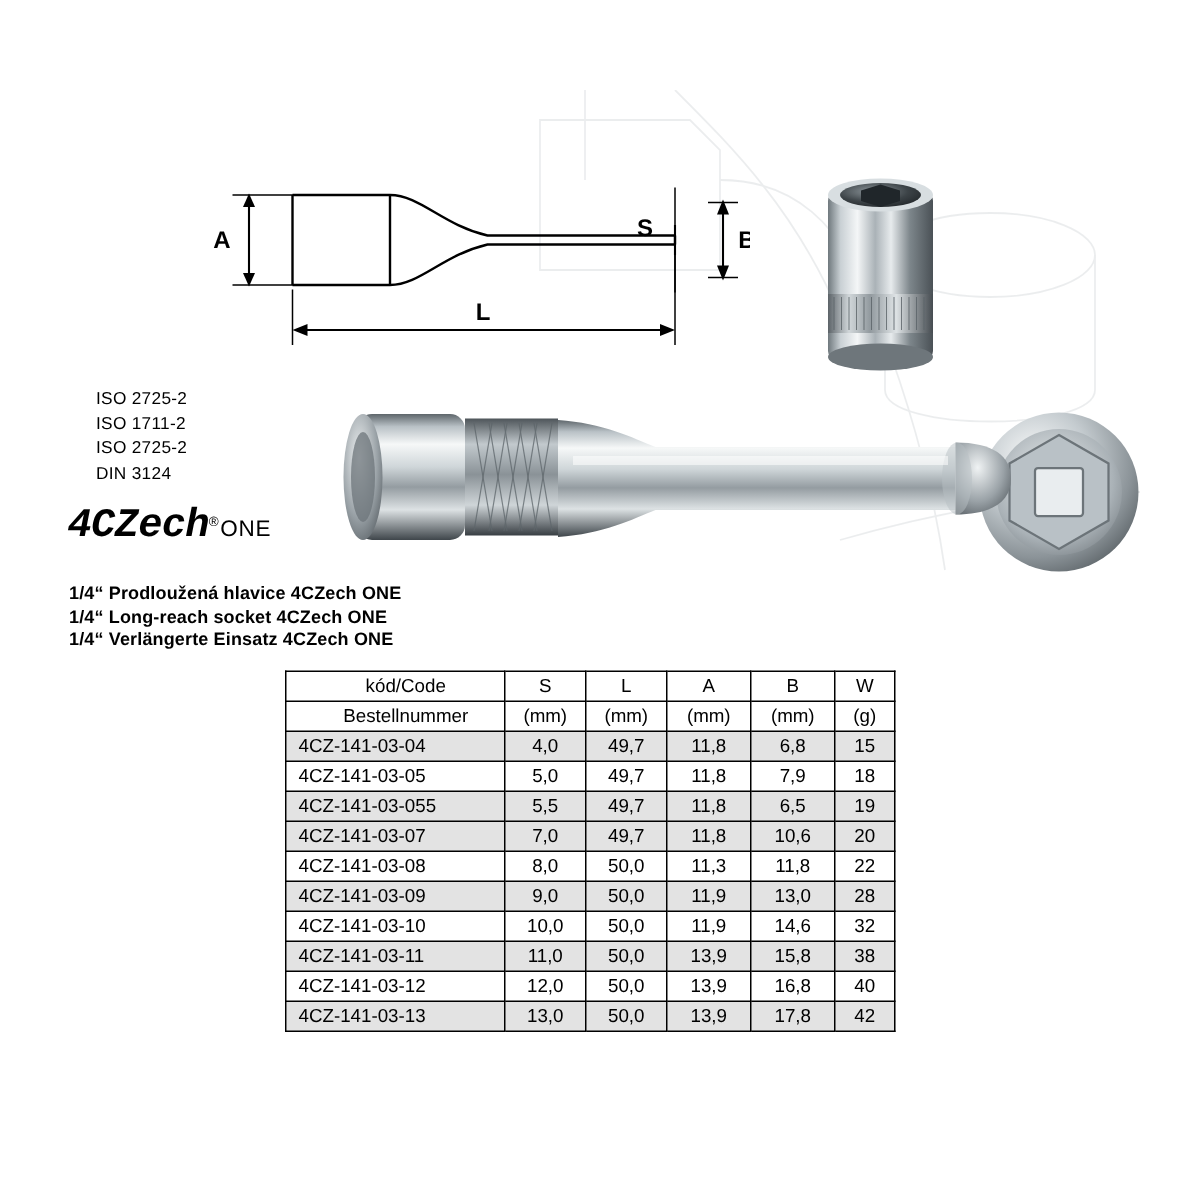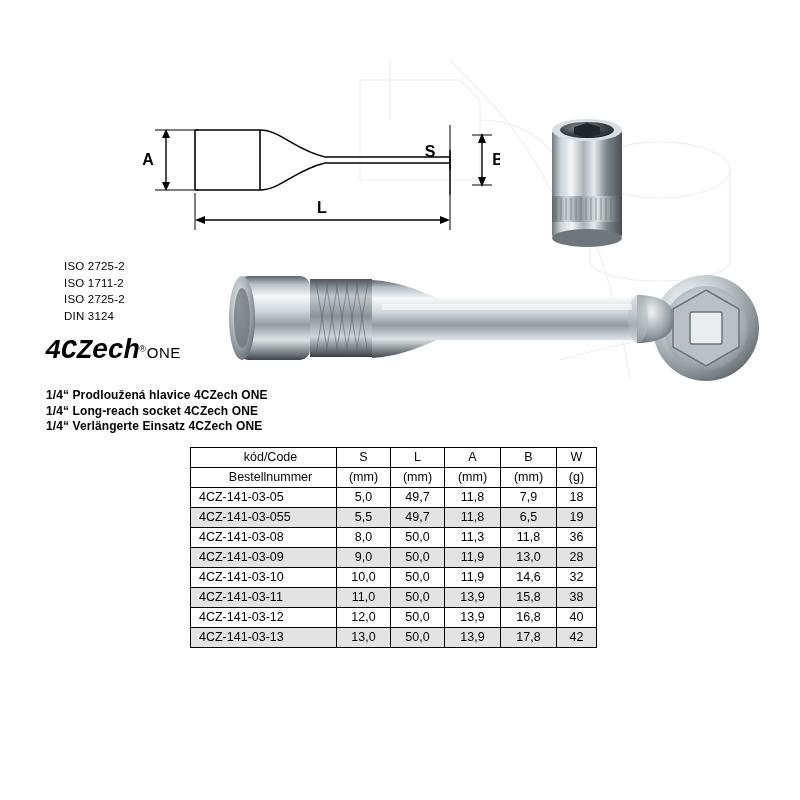--- a/index.html
+++ b/index.html
@@ -325,43 +325,59 @@
       <tr>
         <td class="c-code">Bestellnummer</td>
         <td class="c-s">(mm)</td>
         <td class="c-l">(mm)</td>
         <td class="c-a">(mm)</td>
         <td class="c-b">(mm)</td>
         <td class="c-w">(g)</td>
       </tr>
     </thead>
     <tbody id="table-body">
+        <tr class="shaded">
+          <td class="c-code">4CZ-141-03-04</td>
+          <td class="c-s">4,0</td>
+          <td class="c-l">49,7</td>
+          <td class="c-a">11,8</td>
+          <td class="c-b">6,8</td>
+          <td class="c-w">15</td>
+        </tr>
         <tr>
           <td class="c-code">4CZ-141-03-05</td>
           <td class="c-s">5,0</td>
           <td class="c-l">49,7</td>
           <td class="c-a">11,8</td>
           <td class="c-b">7,9</td>
           <td class="c-w">18</td>
         </tr>
         <tr class="shaded">
           <td class="c-code">4CZ-141-03-055</td>
           <td class="c-s">5,5</td>
           <td class="c-l">49,7</td>
           <td class="c-a">11,8</td>
           <td class="c-b">6,5</td>
           <td class="c-w">19</td>
         </tr>
+        <tr class="shaded">
+          <td class="c-code">4CZ-141-03-07</td>
+          <td class="c-s">7,0</td>
+          <td class="c-l">49,7</td>
+          <td class="c-a">11,8</td>
+          <td class="c-b">10,6</td>
+          <td class="c-w">20</td>
+        </tr>
         <tr>
           <td class="c-code">4CZ-141-03-08</td>
           <td class="c-s">8,0</td>
           <td class="c-l">50,0</td>
           <td class="c-a">11,3</td>
           <td class="c-b">11,8</td>
-          <td class="c-w">36</td>
+          <td class="c-w">22</td>
         </tr>
         <tr class="shaded">
           <td class="c-code">4CZ-141-03-09</td>
           <td class="c-s">9,0</td>
           <td class="c-l">50,0</td>
           <td class="c-a">11,9</td>
           <td class="c-b">13,0</td>
           <td class="c-w">28</td>
         </tr>
         <tr>

